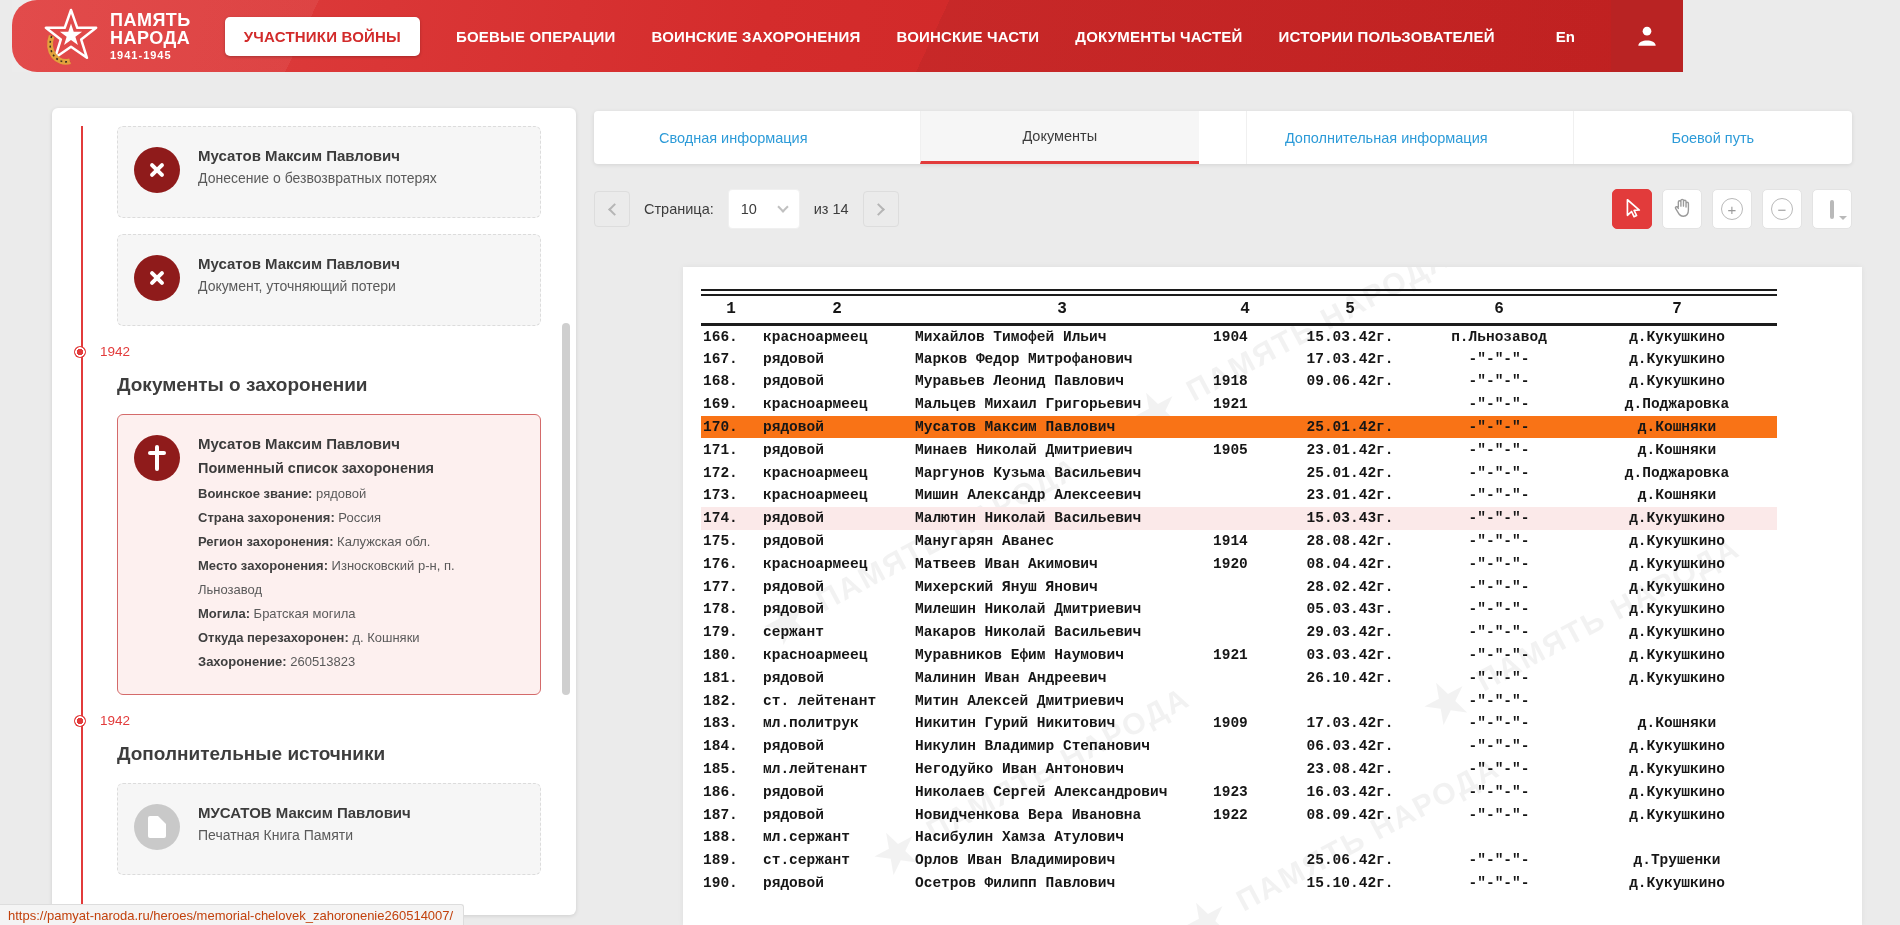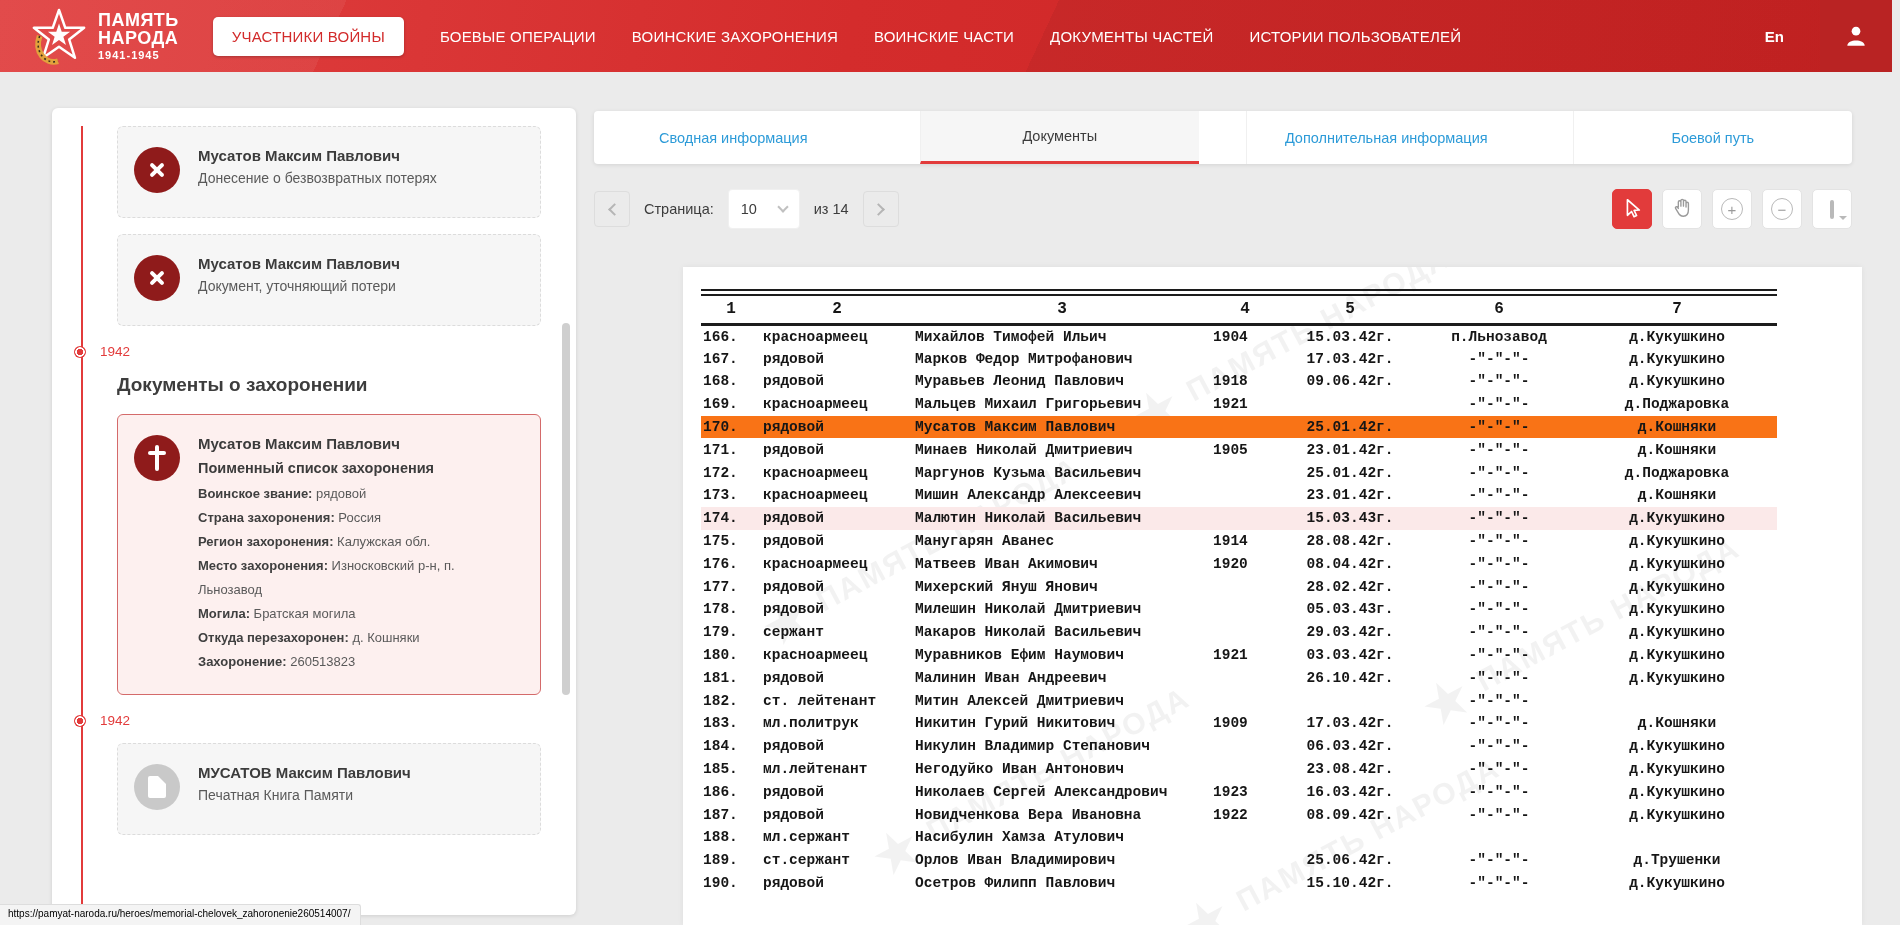--- a/index.html
+++ b/index.html
@@ -1,32 +1,32 @@
 <!DOCTYPE html>
 <html><head>
 <meta charset="utf-8">
 <style>
   * { margin:0; padding:0; box-sizing:border-box; }
   html,body { width:1900px; height:925px; overflow:hidden;
     font-family:"Liberation Sans","DejaVu Sans",sans-serif; background:#ebebeb; }
 
   
-  .navbar { position:absolute; left:0; top:0; width:1892px; height:72px;
+  .navbar { position:absolute; left:12px; top:0; width:1671px; height:72px;
     background:linear-gradient(100deg,#e04040 0%,#d42c2c 45%,#c92222 100%);
-    display:flex; align-items:center; z-index:50; }
+    display:flex; align-items:center; z-index:50;border-radius:25px; }
   .navbar::before { content:""; position:absolute; inset:0;
     background:linear-gradient(115deg, rgba(255,255,255,.06) 0 18%, rgba(0,0,0,0) 18% 55%, rgba(0,0,0,.05) 55%);
     pointer-events:none; }
   .logo { display:flex; align-items:center; margin-left:30px; gap:10px; position:relative; }
   .logo-star { width:58px; height:62px; margin-top:4px; }
   .logo-text { color:#fff; line-height:1.02; }
   .logo-title { font-size:18px; font-weight:700; letter-spacing:.5px; }
   .logo-years { font-size:11px; font-weight:700; margin-top:3px; letter-spacing:1px; }
   .nav-menu { display:flex; align-items:center; margin-left:34px; gap:36px; position:relative; }
-  .nav-item { color:#fff; font-weight:400; font-size:15px; letter-spacing:.2px;
+  .nav-item { color:#fff; font-weight:700; font-size:15px; letter-spacing:.2px;
     text-transform:uppercase; cursor:pointer; white-space:nowrap; }
   .nav-item.active { background:#fff; color:#d22b2b; padding:11px 19px; border-radius:5px;
     box-shadow:0 1px 3px rgba(0,0,0,.25); }
   .nav-right { margin-left:auto; display:flex; align-items:center; height:100%; position:relative; }
   .nav-lang { color:#fff; font-weight:700; font-size:15px; margin-right:36px; cursor:pointer; }
   .nav-user { width:72px; height:72px; background:#b92323; display:flex;
     align-items:center; justify-content:center; cursor:pointer; }
 
   
   .sidebar { position:absolute; left:52px; top:108px; width:524px; height:807px;
@@ -116,21 +116,21 @@
     border-bottom:3px solid #1c1c1c; }
   .scan-table tbody td { font-size:14.5px; height:22.8px; padding:0 2px; white-space:nowrap;
     overflow:hidden; }
   .scan-table tbody td.ctr { text-align:center; }
   tr.hl-strong td { background:#f97316; }
   tr.hl-light td { background:#fbe9e9; }
 
   
   .statusbar { position:absolute; left:0; bottom:0; height:21px; background:#f4f4f4;
     border:1px solid #ddd; border-left:none; border-bottom:none; border-radius:0 3px 0 0;
-    font-size:10px; color:#000000; padding:3px 10px 0 8px; white-space:nowrap; }
+    font-size:13px; color:#c2410c; padding:3px 10px 0 8px; white-space:nowrap; }
 </style>
 </head>
 <body>
 
 <div class="navbar">
   <div class="logo">
     <svg class="logo-star" viewBox="0 0 60 64">
       <path d="M30 3 L36.5 21.5 L56 21.5 L40.5 33.5 L46.5 52.5 L30 41 L13.5 52.5 L19.5 33.5 L4 21.5 L23.5 21.5 Z" fill="none" stroke="#ffffff" stroke-width="2.6" stroke-linejoin="round"></path>
       <path d="M30 17 L32.8 25.5 L41.5 25.5 L34.5 30.8 L37.2 39.3 L30 34 L22.8 39.3 L25.5 30.8 L18.5 25.5 L27.2 25.5 Z" fill="#ffffff"></path>
       <path d="M10 30 C4 46 16 60 29 56" fill="none" stroke="#e2a23c" stroke-width="6"></path>
@@ -191,20 +191,21 @@
             <div class="tl-detail"><b>Воинское звание: </b>рядовой</div>
             <div class="tl-detail"><b>Страна захоронения: </b>Россия</div>
             <div class="tl-detail"><b>Регион захоронения: </b>Калужская обл.</div>
             <div class="tl-detail"><b>Место захоронения: </b>Износковский р-н, п. Льнозавод</div>
             <div class="tl-detail"><b>Могила: </b>Братская могила</div>
             <div class="tl-detail"><b>Откуда перезахоронен: </b>д. Кошняки</div>
             <div class="tl-detail"><b>Захоронение: </b>260513823</div>
           </div>
         </div>
         <div class="tl-year">1942</div>
+        <div class="tl-heading">Дополнительные источники</div>
         <div class="tl-card">
           <div class="tl-icon ic-doc">
             <span class="doc-glyph"></span>
           </div>
           <div class="tl-title">МУСАТОВ Максим Павлович</div>
           <div class="tl-sub">Печатная Книга Памяти</div>
         </div>
       </div>
   </div>
   <div class="sb-scroll"></div>

